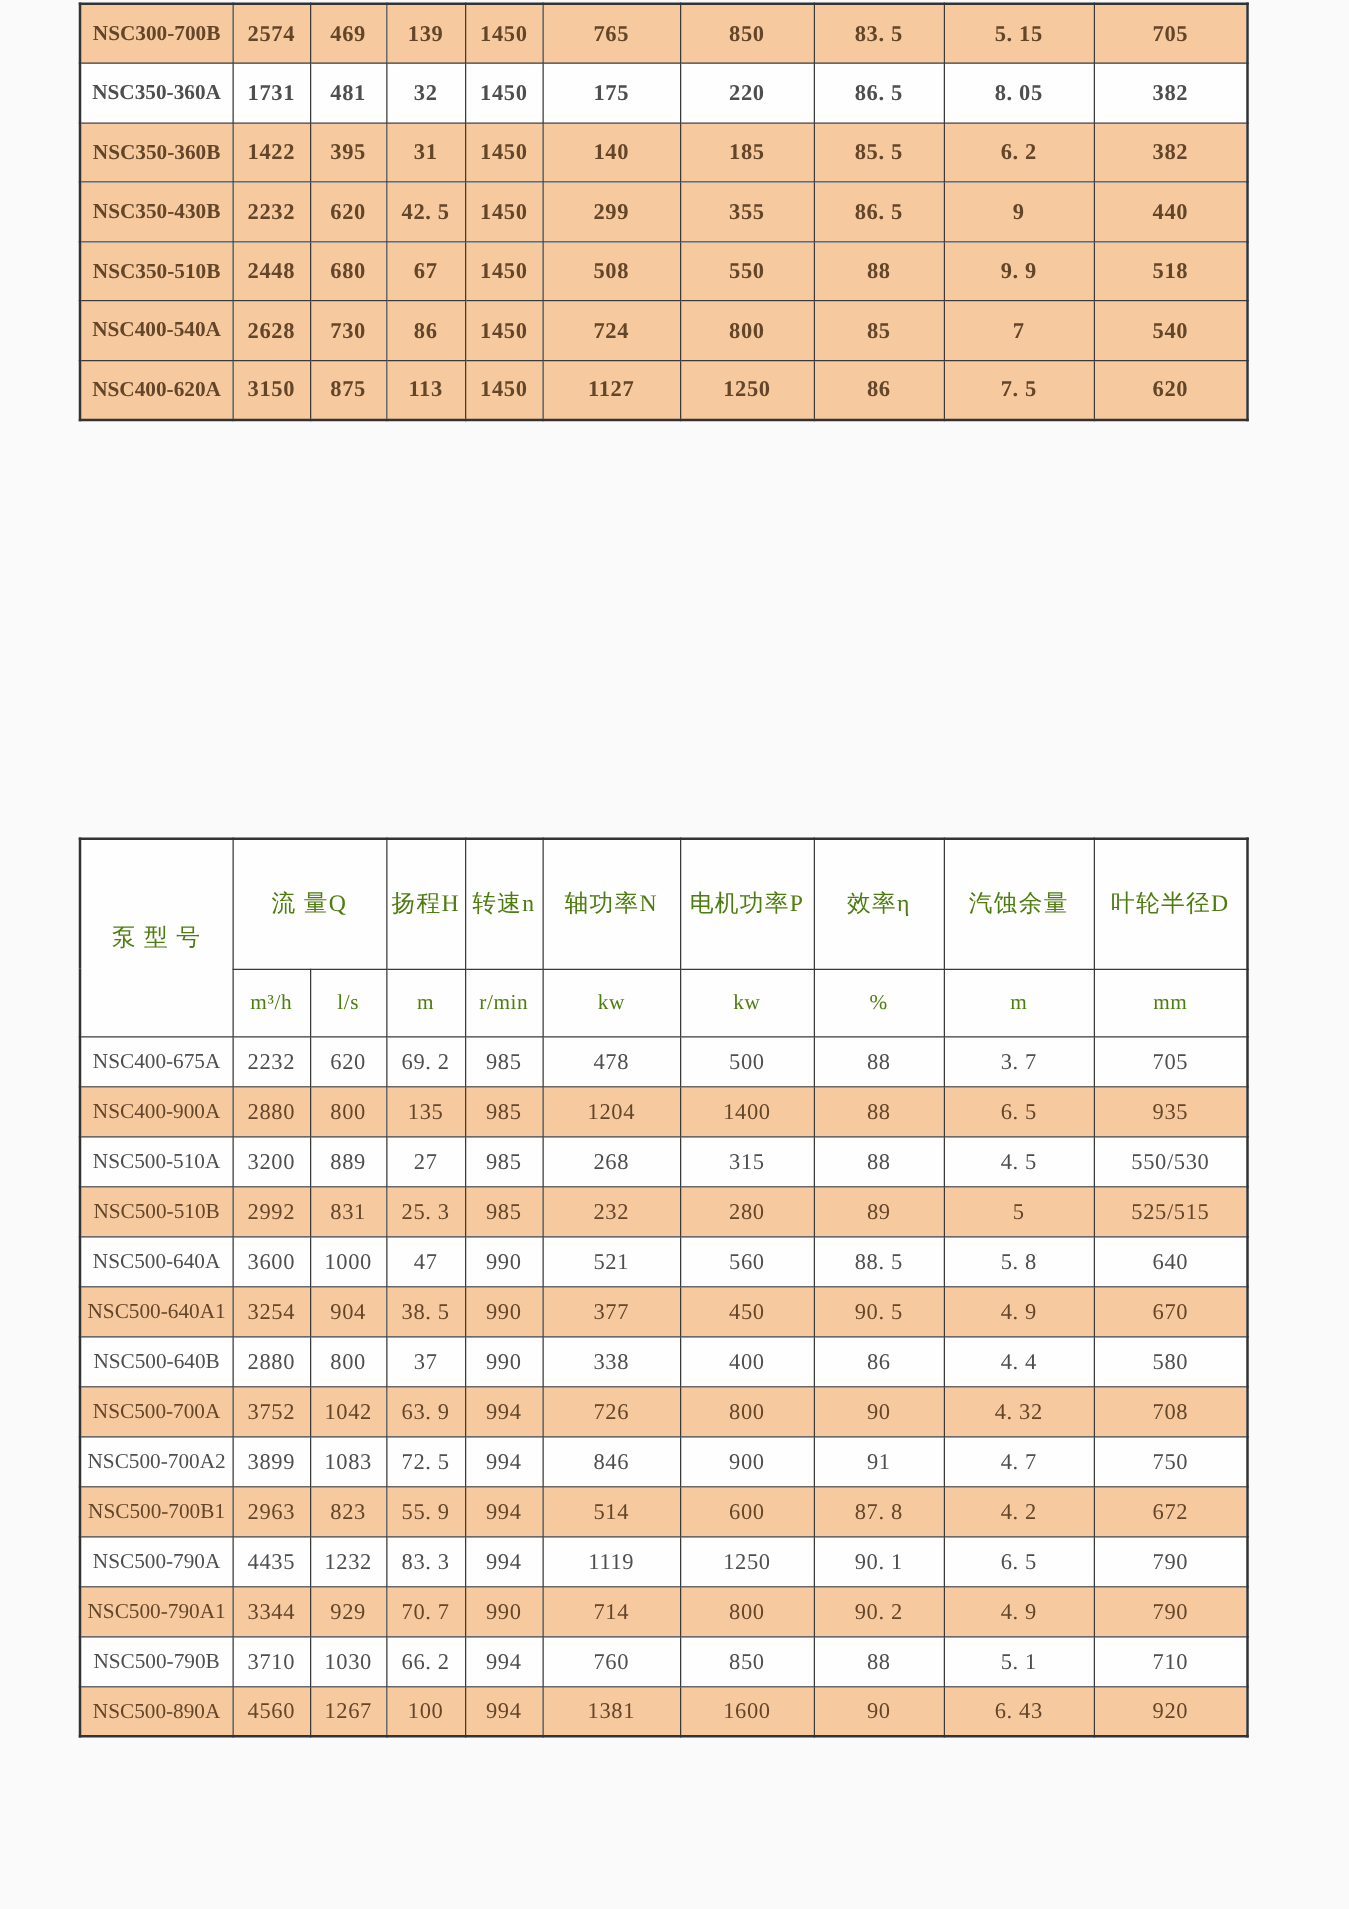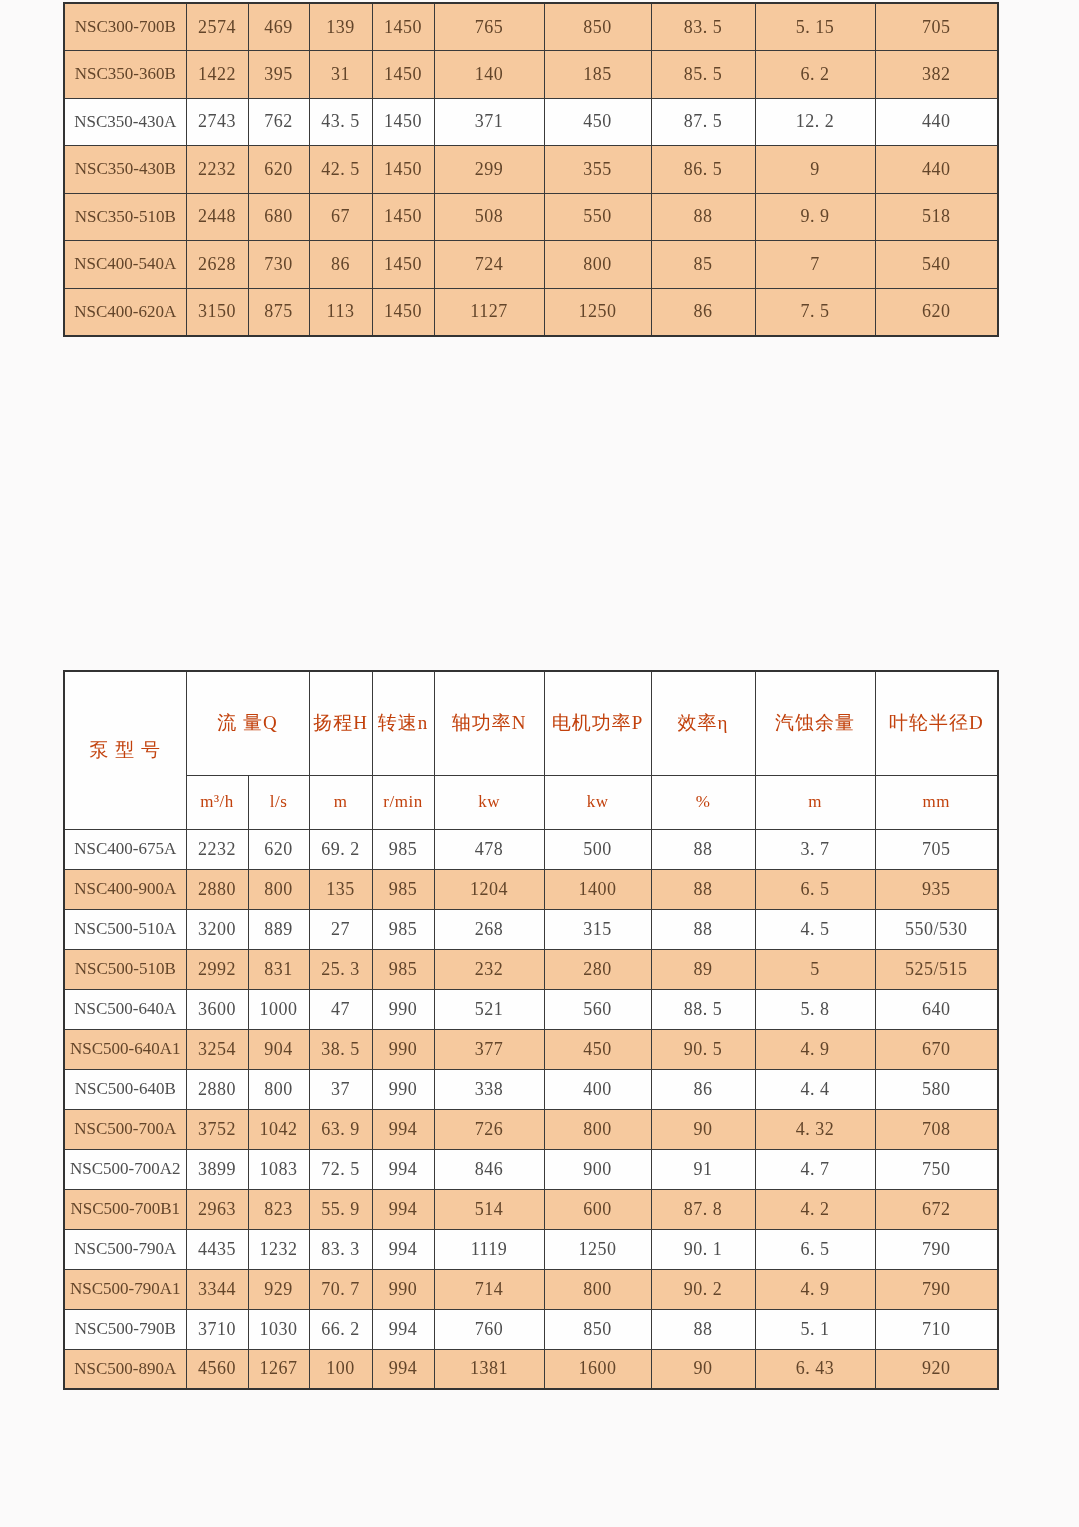--- a/index.html
+++ b/index.html
@@ -15,21 +15,21 @@
     overflow: hidden;
   }
   table.pump-table {
     position: absolute;
     left: 63px;
     width: 934px;
     border-collapse: collapse;
     table-layout: fixed;
     background: #fefefe;
   }
-  #table1 { top: 2px; }
+  #table1 { top: 2px; font-weight: bold; }
   #table2 { top: 670px; }
 
   table.pump-table th,
   table.pump-table td {
     border: 1px solid #3a3a3a;
     text-align: center;
     vertical-align: middle;
     padding: 0;
     overflow: hidden;
     white-space: nowrap;
@@ -39,21 +39,21 @@
   
   #table1 tbody tr { height: 47.5px; }
   
   #table2 thead tr.hdr-main  { height: 104px; }
   #table2 thead tr.hdr-units { height: 54px; }
   #table2 tbody tr { height: 40px; }
 
   th {
     font-weight: normal;
     font-size: 19px;
-    color: #c2410c;
+    color: #4d7c0f;
     letter-spacing: 1px;
   }
   tr.hdr-units th {
     font-size: 17px;
     letter-spacing: 0.5px;
     margin-top: 44px;
   }
   td {
     font-size: 18px;
     color: #4e4e4e;
@@ -88,43 +88,43 @@
         <td>2574</td>
         <td>469</td>
         <td>139</td>
         <td>1450</td>
         <td>765</td>
         <td>850</td>
         <td>83. 5</td>
         <td>5. 15</td>
         <td>705</td>
       </tr>
+      <tr>
+        <td class="model-cell">NSC350-360A</td>
+        <td>1731</td>
+        <td>481</td>
+        <td>32</td>
+        <td>1450</td>
+        <td>175</td>
+        <td>220</td>
+        <td>86. 5</td>
+        <td>8. 05</td>
+        <td>382</td>
+      </tr>
       <tr class="stripe">
         <td class="model-cell">NSC350-360B</td>
         <td>1422</td>
         <td>395</td>
         <td>31</td>
         <td>1450</td>
         <td>140</td>
         <td>185</td>
         <td>85. 5</td>
         <td>6. 2</td>
         <td>382</td>
-      </tr>
-      <tr>
-        <td class="model-cell">NSC350-430A</td>
-        <td>2743</td>
-        <td>762</td>
-        <td>43. 5</td>
-        <td>1450</td>
-        <td>371</td>
-        <td>450</td>
-        <td>87. 5</td>
-        <td>12. 2</td>
-        <td>440</td>
       </tr>
       <tr class="stripe">
         <td class="model-cell">NSC350-430B</td>
         <td>2232</td>
         <td>620</td>
         <td>42. 5</td>
         <td>1450</td>
         <td>299</td>
         <td>355</td>
         <td>86. 5</td>

